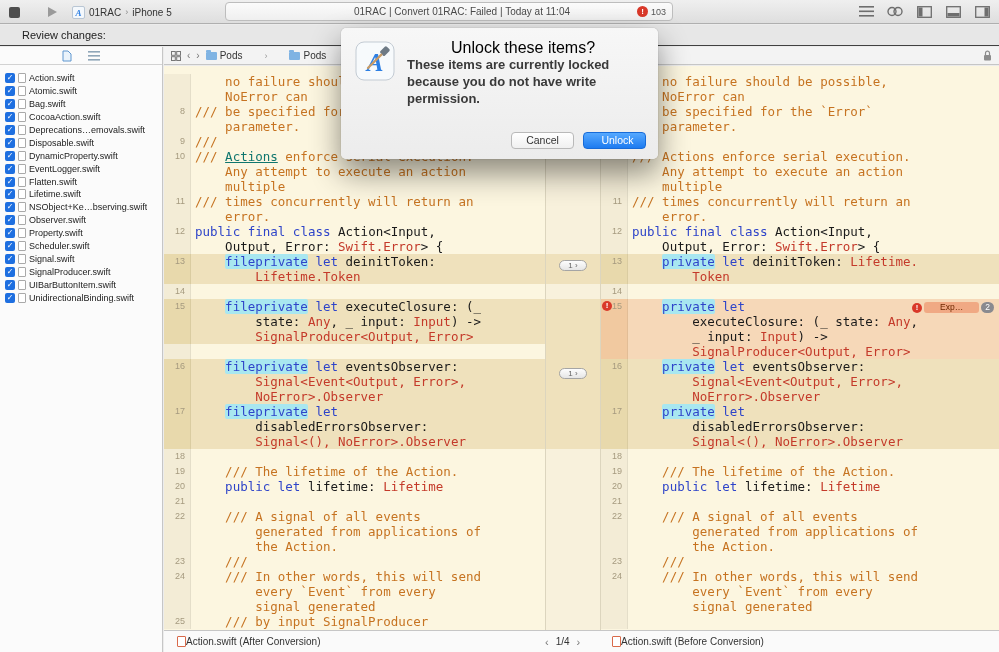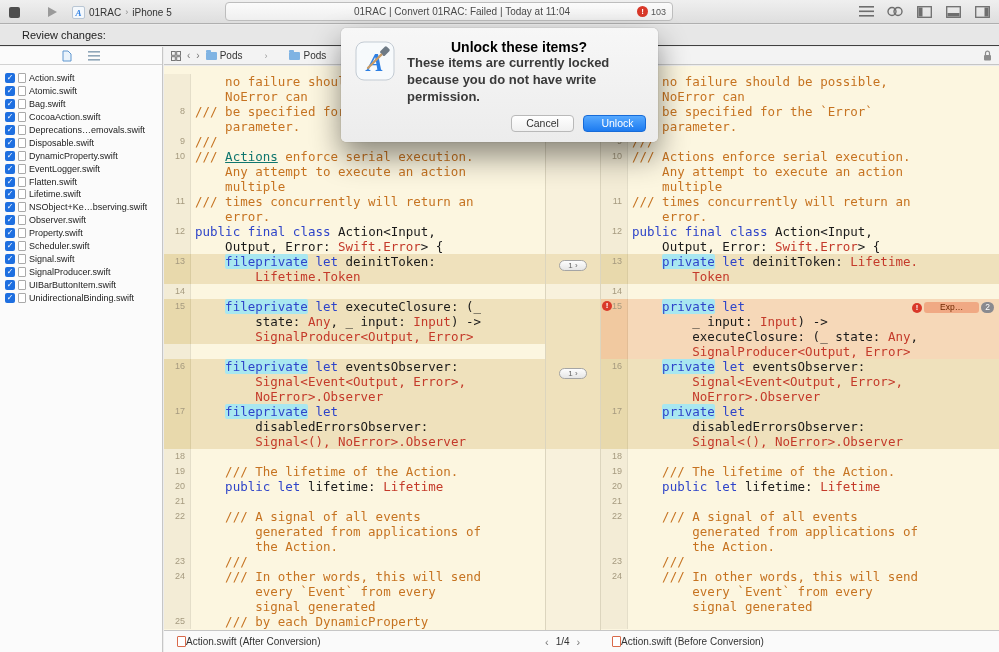--- a/index.html
+++ b/index.html
@@ -79,23 +79,23 @@
     font-size:10px;color:#333;}
   .bb-group{position:absolute;top:0;height:21px;display:flex;align-items:center;}
   .bb-ic{width:9px;height:11px;background:#fff;border:1px solid #D96A4A;border-radius:1px;display:inline-block;}
   .bb-pager{position:absolute;left:381px;top:0;height:21px;display:flex;align-items:center;gap:7px;color:#333;}
   .pg-chev{color:#777;font-size:11px;}
 
   
   .dialog{position:absolute;left:341px;top:28px;width:317px;background:linear-gradient(#F7F7F7,#ECECEC);
     border-radius:5px;box-shadow:0 14px 30px rgba(0,0,0,.45),0 0 1px rgba(0,0,0,.4);padding:11px 12px 10px 12px;z-index:10;}
   .dlg-body{display:flex;gap:10px;}
-  .dlg-title{font-size:14px;font-weight:bold;color:#000;padding-left:44px;}
+  .dlg-title{font-size:16px;font-weight:normal;color:#000;padding-left:44px;}
   .dlg-msg{font-size:13px;color:#3A3A3A;margin-top:0;line-height:1.3;width:238px;font-weight:bold;}
-  .dlg-buttons{display:flex;justify-content:flex-end;gap:9px;margin-top:9px;}
+  .dlg-buttons{display:flex;justify-content:flex-end;gap:9px;margin-top:24px;}
   .btn{min-width:63px;height:17px;border-radius:4px;font-size:10.5px;display:flex;align-items:center;justify-content:center;}
   .btn-cancel{background:linear-gradient(#FFFFFF,#F0F0F0);border:1px solid #B9B9B9;color:#333;}
   .btn-unlock{background:linear-gradient(#56A9FF,#1D7BF0);border:1px solid #176BD8;color:#fff;padding-left:6px;}
   svg{display:block;}
 </style>
 </head>
 <body>
 
 <div id="app">
 
@@ -453,21 +453,21 @@
               <div class="crow ">
                 <span class="ln"></span>
                 <span class="code"><span class="c">        every `Event` from every</span></span>
               </div>
               <div class="crow ">
                 <span class="ln"></span>
                 <span class="code"><span class="c">        signal generated</span></span>
               </div>
               <div class="crow ">
                 <span class="ln">25</span>
-                <span class="code"><span class="c">    /// by each DynamicProperty</span></span>
+                <span class="code"><span class="c">    /// by input SignalProducer</span></span>
               </div>
             </div>
         </div>
         <div class="center-strip">
             <div class="band" style="top: 188px; height: 30px;"></div>
             <div class="band" style="top: 233px; height: 150px;"></div>
             <div class="pill" style="top: 194px;">1 ›</div>
             <div class="pill" style="top: 302px;">1 ›</div>
           </div>
         <div class="pane right">
@@ -536,25 +536,25 @@
                 <span class="ln"><span class="gdot">!</span>15</span>
                 <span class="code"><span class="p">    </span><span class="hk">private</span><span class="p"> </span><span class="k">let</span></span>
                 <span class="row-badge">
                   <span class="bdot">!</span>
                   <span class="blab">Exp…</span>
                   <span class="bcnt">2</span>
                 </span>
               </div>
               <div class="crow err">
                 <span class="ln"></span>
+                <span class="code"><span class="p">        executeClosure: (_ state: </span><span class="t">Any</span><span class="p">,</span></span>
+              </div>
+              <div class="crow err">
+                <span class="ln"></span>
                 <span class="code"><span class="p">        _ input: </span><span class="t">Input</span><span class="p">) -&gt;</span></span>
-              </div>
-              <div class="crow err">
-                <span class="ln"></span>
-                <span class="code"><span class="p">        executeClosure: (_ state: </span><span class="t">Any</span><span class="p">,</span></span>
               </div>
               <div class="crow err">
                 <span class="ln"></span>
                 <span class="code"><span class="p">        </span><span class="t">SignalProducer&lt;Output, Error&gt;</span></span>
               </div>
               <div class="crow chg">
                 <span class="ln">16</span>
                 <span class="code"><span class="p">    </span><span class="hk">private</span><span class="p"> </span><span class="k">let</span><span class="p"> eventsObserver:</span></span>
               </div>
               <div class="crow chg">

